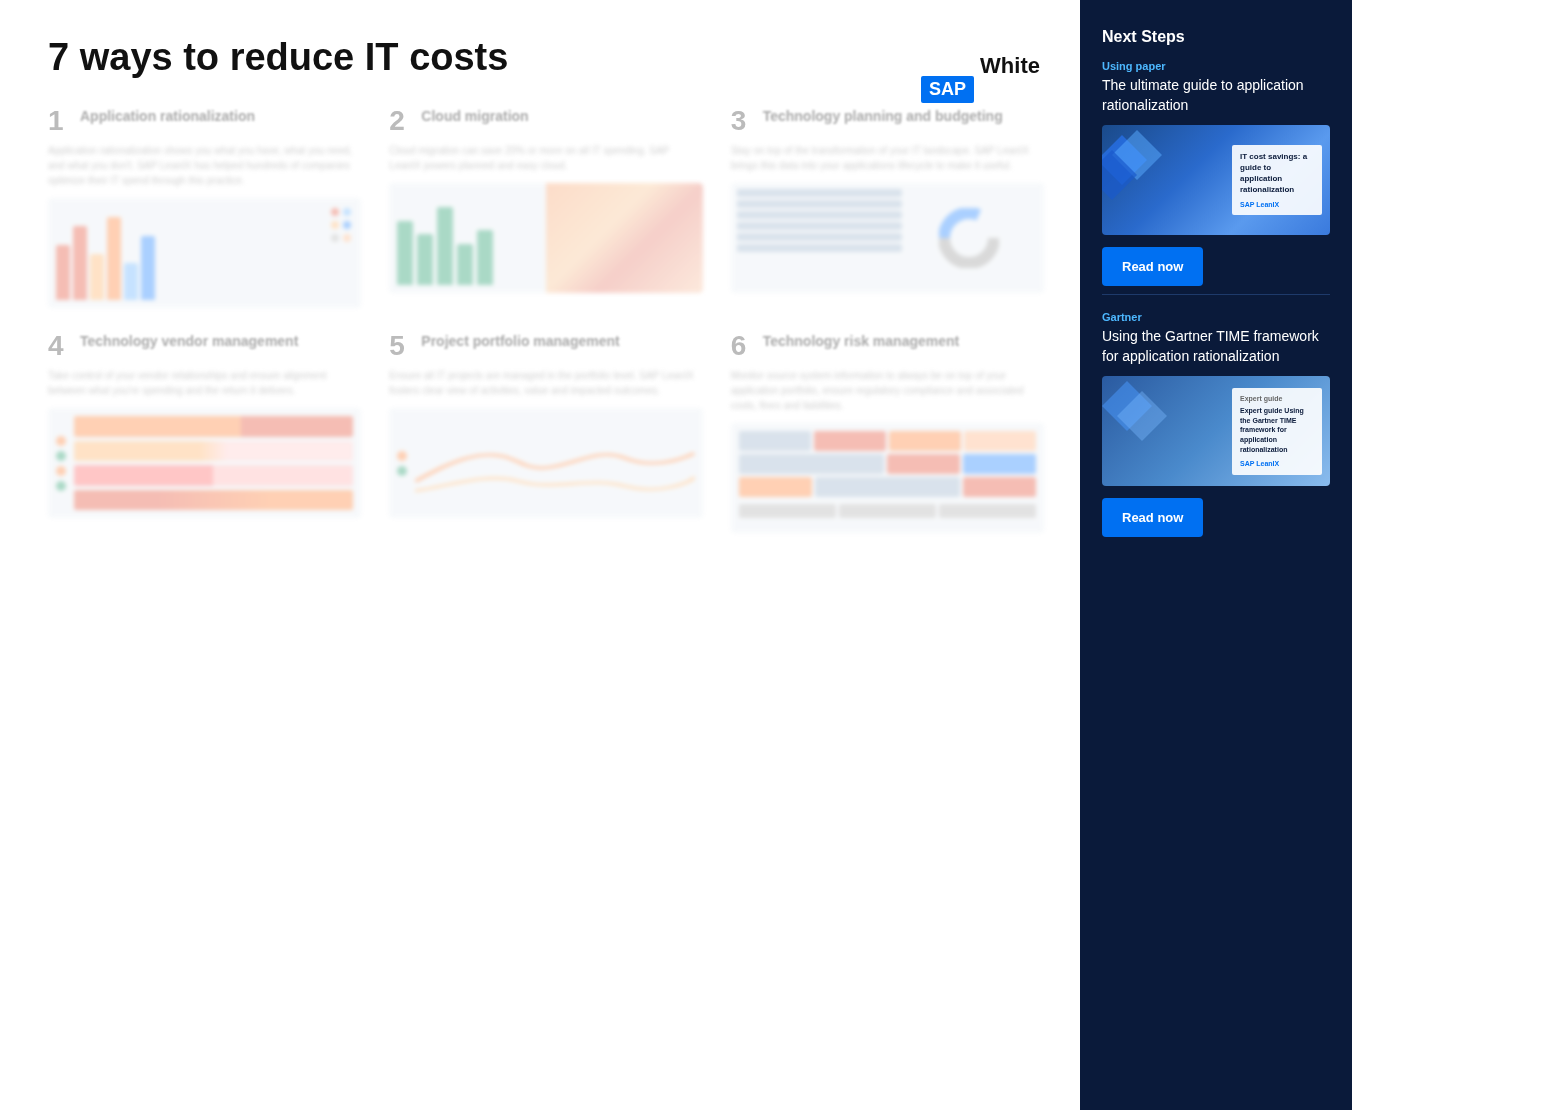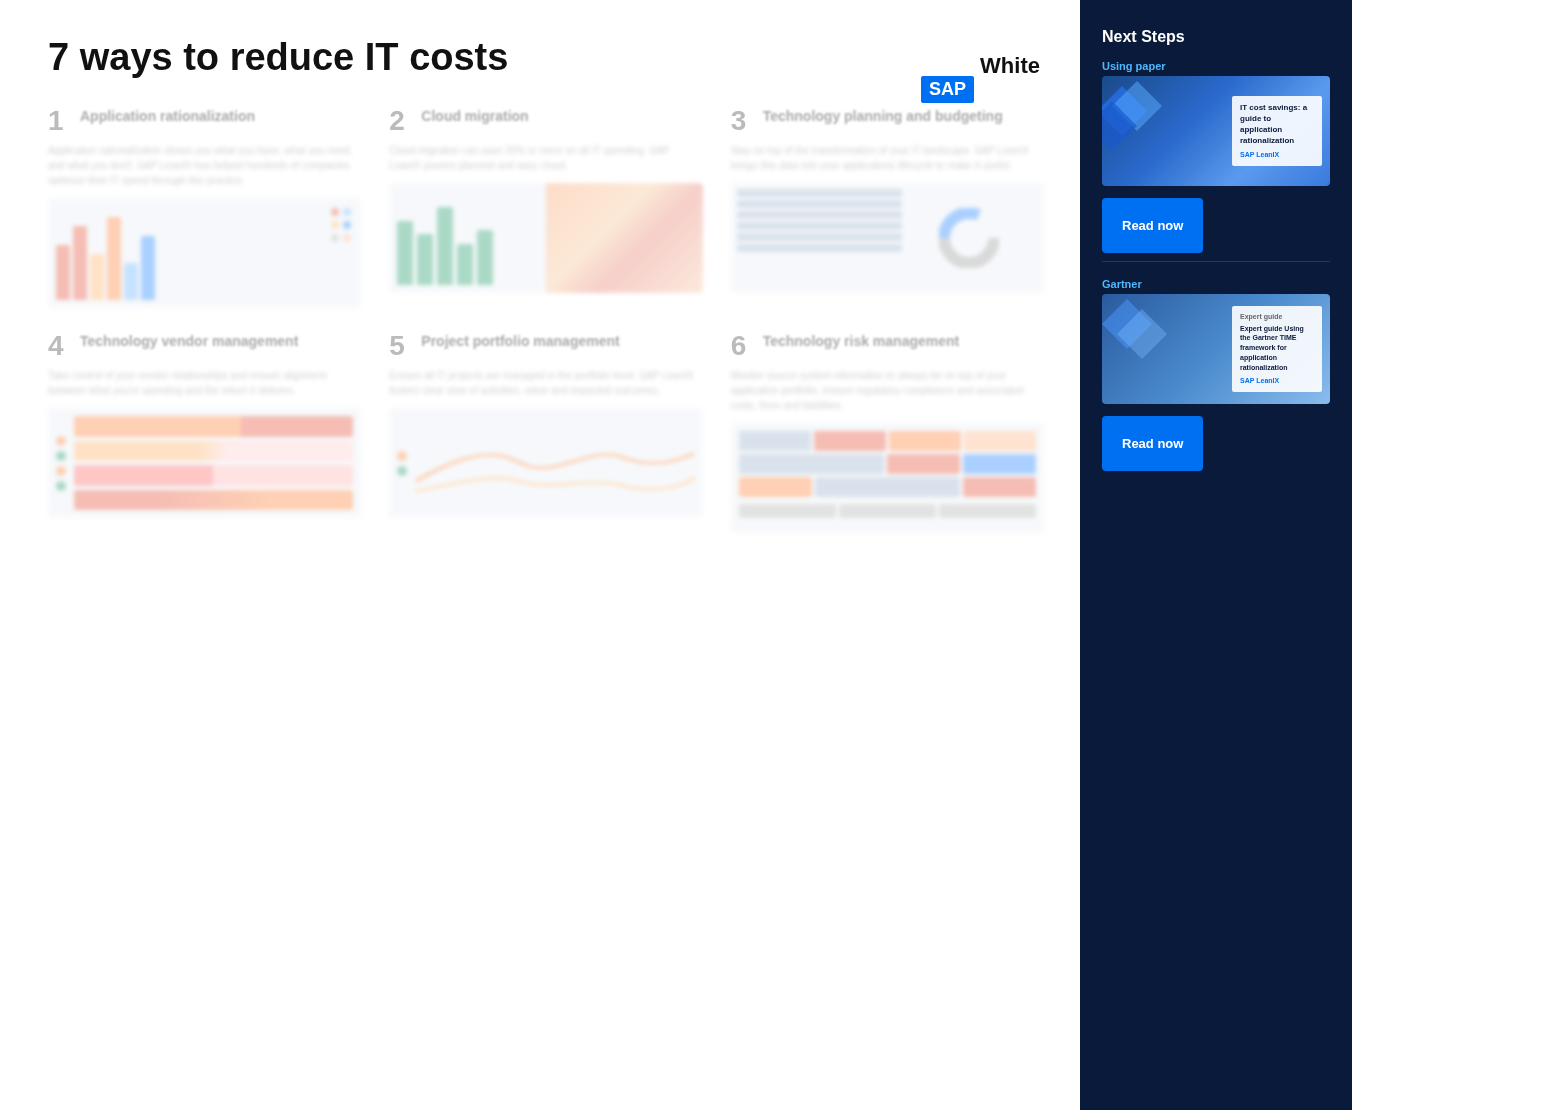--- a/index.html
+++ b/index.html
@@ -175,21 +175,21 @@
     .resource-image-label .sub {
       color: #0070f2;
       font-size: 7px;
       margin-top: 4px;
       display: block;
     }
     .read-now-btn {
       background: #0070f2;
       color: #fff;
       border: none;
-      padding: 20px 20px;
+      padding: 12px 20px;
       border-radius: 4px;
       font-size: 13px;
       font-weight: 600;
       cursor: pointer;
       display: inline-block;
     }
     .divider-line {
       border: none;
       border-top: 1px solid #1e3a6a;
       margin: 4px 0 16px;
@@ -396,20 +396,21 @@
 
     </div>
   </div>
 
   <div class="sidebar">
     <div>
       <h2 class="next-steps-title">Next Steps</h2>
 
       <div class="resource-card">
         <div class="resource-type">Using paper</div>
+        <div class="resource-title">The ultimate guide to application rationalization</div>
         <div class="resource-image">
           <div class="resource-image-inner" style="background: linear-gradient(135deg, #1a4a8a 0%, #2a6acc 40%, #5a9aee 70%, #3a7add 100%);">
 
             <svg width="80" height="80" style="position:absolute;left:0;top:0;" viewBox="0 0 80 80">
               <polygon points="20,10 45,35 20,60 -5,35" fill="#2a7aff" opacity="0.6"></polygon>
               <polygon points="35,5 60,30 35,55 10,30" fill="#5aabff" opacity="0.5"></polygon>
               <polygon points="10,25 35,50 10,75 -15,50" fill="#1a5acc" opacity="0.7"></polygon>
             </svg>
             <div class="resource-image-label">
               <span>IT cost savings: a guide to application rationalization</span>
@@ -417,20 +418,21 @@
             </div>
           </div>
         </div>
         <button class="read-now-btn">Read now</button>
       </div>
 
       <hr class="divider-line">
 
       <div class="resource-card">
         <div class="resource-type">Gartner</div>
+        <div class="resource-title">Using the Gartner TIME framework for application rationalization</div>
         <div class="resource-image">
           <div class="resource-image-inner" style="background: linear-gradient(135deg, #2a5aa0 0%, #4a8acc 50%, #8abcee 100%);">
             <svg width="80" height="80" style="position:absolute;left:0;top:0;" viewBox="0 0 80 80">
               <polygon points="25,5 50,30 25,55 0,30" fill="#4a9aff" opacity="0.5"></polygon>
               <polygon points="40,15 65,40 40,65 15,40" fill="#7ab8ff" opacity="0.4"></polygon>
             </svg>
             <div class="resource-image-label" style="font-size:7px;">
               <div style="font-size:7px;color:#666;margin-bottom:2px;">Expert guide</div>
               <span>Expert guide
 Using the Gartner TIME framework for application rationalization</span>

